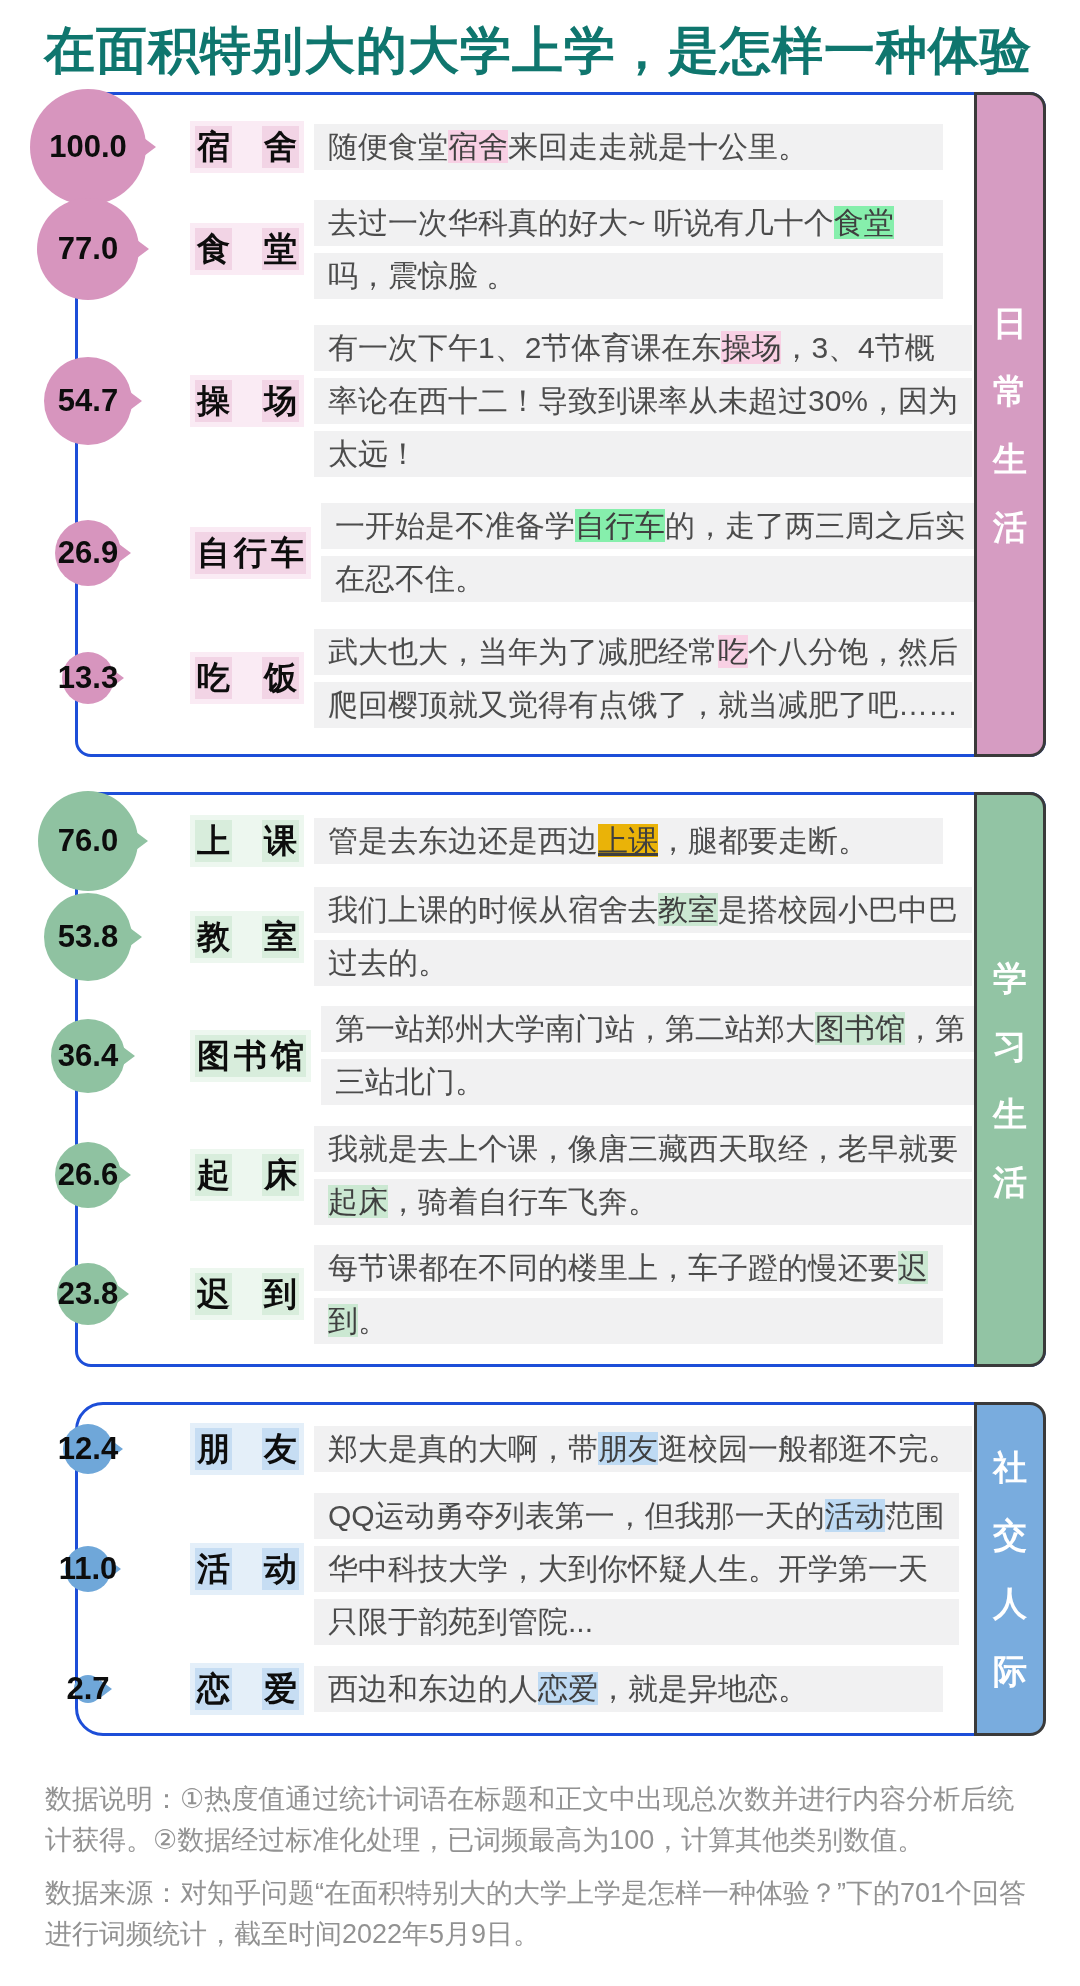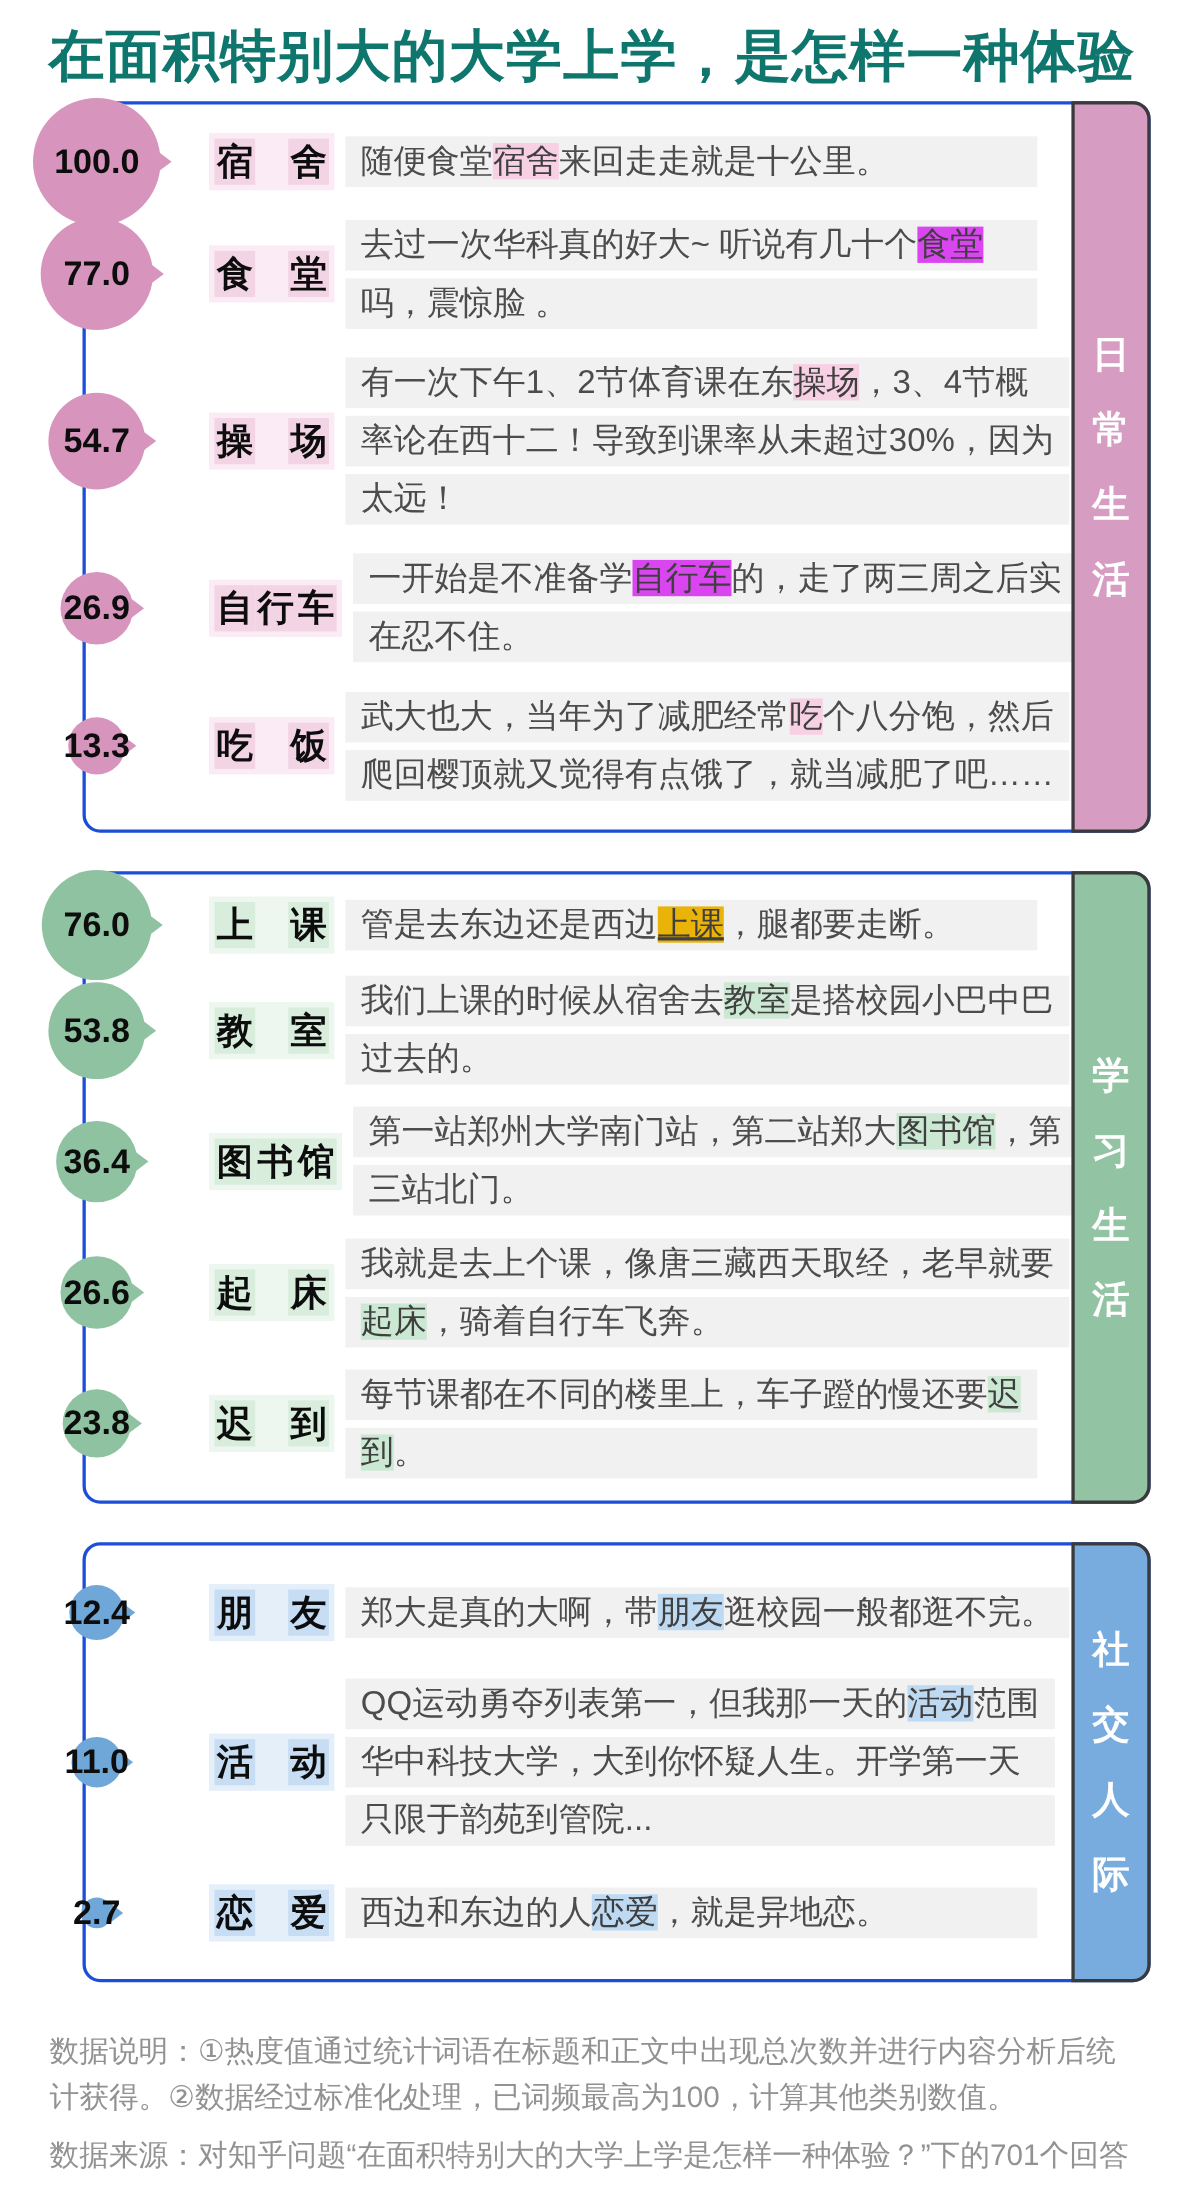--- a/index.html
+++ b/index.html
@@ -80,21 +80,21 @@
             <div class="bubble" style="height: 102px; width: 102px; background: rgb(215, 149, 190);">
               <i class="bubble-tail" style="border-left-color: rgb(215, 149, 190);"></i>
             </div>
             <span class="num">77.0</span>
           </div>
           <div class="kw" style="background: rgb(250, 235, 244);">
             <span class="ch" style="background: rgb(242, 212, 229);">食</span>
             <span class="ch" style="background: rgb(242, 212, 229);">堂</span>
           </div>
           <div class="lines">
-            <div class="line">去过一次华科真的好大~ 听说有几十个<span class="mark" style="background: #d946ef;">食堂</span></div>
+            <div class="line">去过一次华科真的好大~ 听说有几十个<span class="mark" style="background: #86efac;">食堂</span></div>
             <div class="line">吗，震惊脸 。</div>
           </div>
         </div>
         <div class="row">
           <div class="numcol">
             <div class="bubble" style="height: 88px; width: 88px; background: rgb(215, 149, 190);">
               <i class="bubble-tail" style="border-left-color: rgb(215, 149, 190);"></i>
             </div>
             <span class="num">54.7</span>
           </div>
@@ -114,21 +114,21 @@
               <i class="bubble-tail" style="border-left-color: rgb(215, 149, 190);"></i>
             </div>
             <span class="num">26.9</span>
           </div>
           <div class="kw" style="background: rgb(250, 235, 244);">
             <span class="ch" style="background: rgb(242, 212, 229);">自</span>
             <span class="ch" style="background: rgb(242, 212, 229);">行</span>
             <span class="ch" style="background: rgb(242, 212, 229);">车</span>
           </div>
           <div class="lines">
-            <div class="line">一开始是不准备学<span class="mark" style="background: #d946ef; margin-top: 36px;">自行车</span>的，走了两三周之后实</div>
+            <div class="line">一开始是不准备学<span class="mark" style="background: #86efac; margin-top: 36px;">自行车</span>的，走了两三周之后实</div>
             <div class="line">在忍不住。</div>
           </div>
         </div>
         <div class="row">
           <div class="numcol">
             <div class="bubble" style="height: 52px; width: 52px; background: rgb(215, 149, 190);">
               <i class="bubble-tail" style="border-left-color: rgb(215, 149, 190);"></i>
             </div>
             <span class="num">13.3</span>
           </div>
@@ -229,21 +229,21 @@
             <div class="line"><span class="mark" style="background: rgb(203, 232, 210);">到</span>。</div>
           </div>
         </div>
         <div class="cat-bar" style="background: rgb(146, 196, 164);">
           <span class="cat-ch">学</span>
           <span class="cat-ch">习</span>
           <span class="cat-ch">生</span>
           <span class="cat-ch">活</span>
         </div>
       </div>
-      <div class="section" style="height: 400px;">
+      <div class="section" style="height: 334px; border-radius: 28px;">
         <div class="row">
           <div class="numcol">
             <div class="bubble" style="height: 50px; width: 50px; background: rgb(111, 167, 217);">
               <i class="bubble-tail" style="border-left-color: rgb(111, 167, 217);"></i>
             </div>
             <span class="num">12.4</span>
           </div>
           <div class="kw" style="background: rgb(228, 239, 249);">
             <span class="ch" style="background: rgb(198, 221, 243);">朋</span>
             <span class="ch" style="background: rgb(198, 221, 243);">友</span>

